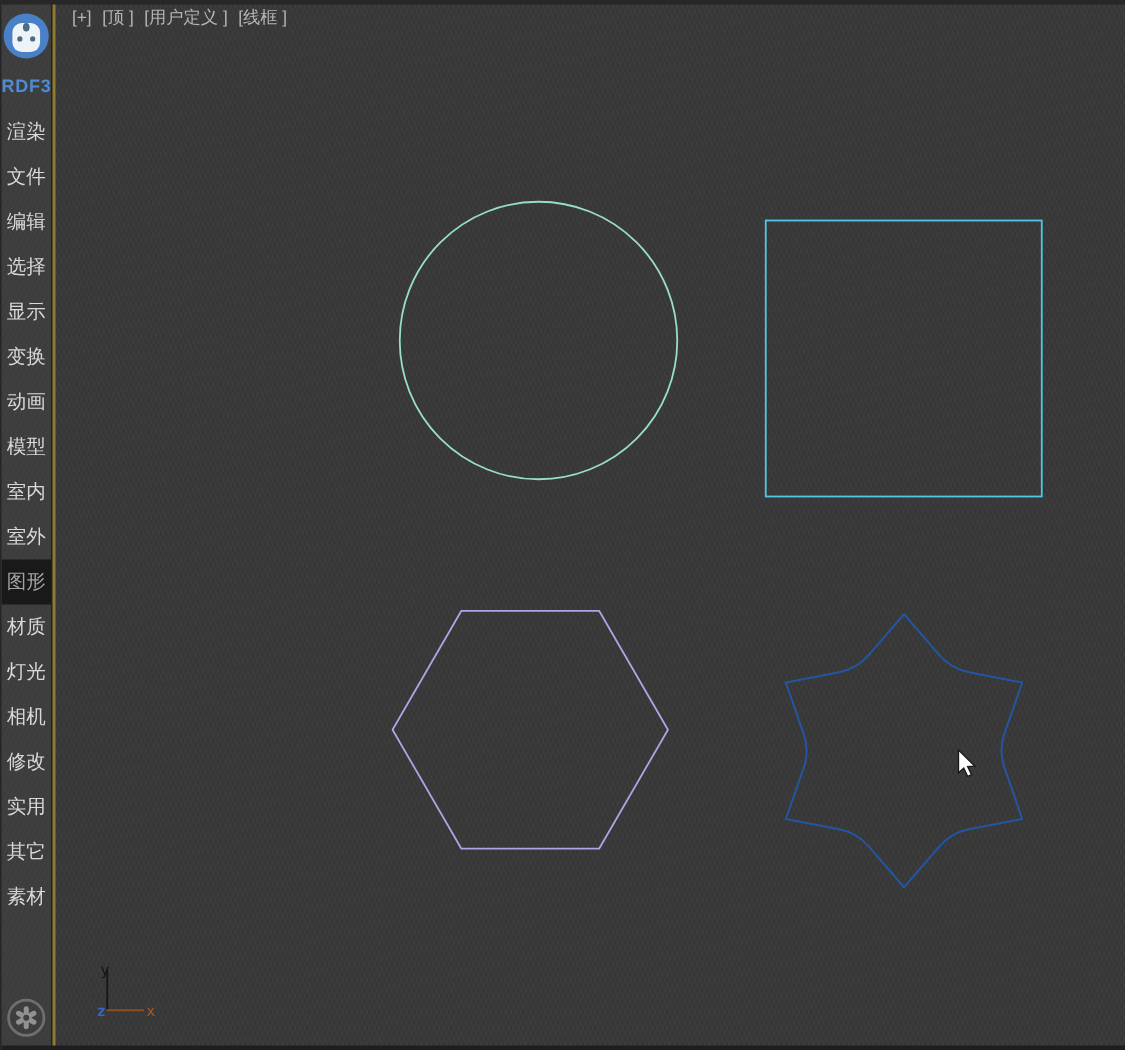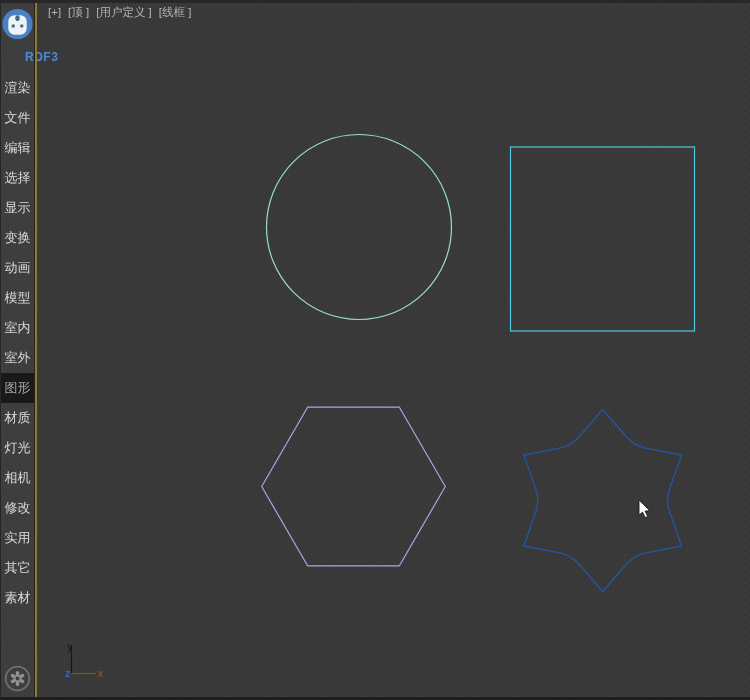--- a/index.html
+++ b/index.html
@@ -15,21 +15,21 @@
   .bottom-strip{position:absolute;left:0;bottom:0;width:750px;height:3px;background:#1e1e1e;z-index:6;}
 
   
   .sidebar{position:absolute;left:0;top:0;width:33px;height:700px;z-index:4;
     background-color:#3f3f3f;
     background-image:repeating-linear-gradient(115deg, rgba(0,0,0,0.05) 0 1px, transparent 1px 3px);}
   .divider{position:absolute;left:33px;top:0;width:3px;height:700px;z-index:5;
     background:#8c7b33;border-left:1px solid #24221a;}
   .logo{position:absolute;left:0;top:7px;width:33px;height:34px;display:flex;justify-content:center;}
   .brand{position:absolute;left:0;top:50px;width:33px;text-align:center;
-    color:#4d8bd3;font-size:12px;font-weight:bold;letter-spacing:0.5px;margin-left:24px;}
+    color:#4d8bd3;font-size:12px;font-weight:bold;letter-spacing:0.5px;}
   .menu{position:absolute;left:0;top:73px;width:33px;}
   .menu-item{width:33px;height:30px;line-height:30px;text-align:center;
     color:#d9d9d9;font-size:13px;cursor:default;white-space:nowrap;}
   .menu-item.active{background:#191919;color:#a3a3a3;}
   .gear{position:absolute;left:3px;bottom:8px;width:27px;height:27px;}
 
   
   .viewport{position:absolute;left:37px;top:3px;right:0;bottom:3px;}
   .vplabel{position:absolute;left:10px;top:2px;display:flex;gap:7px;
     color:#b4b4b4;font-size:11.5px;line-height:15px;}

